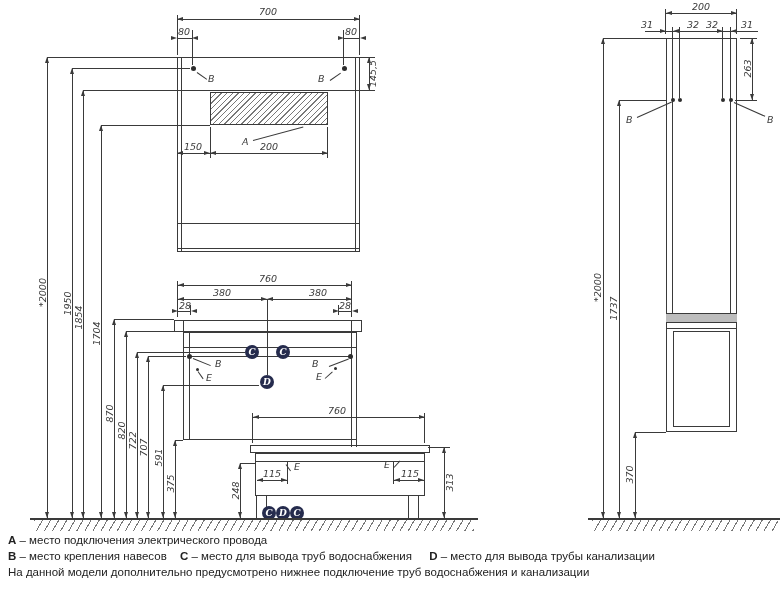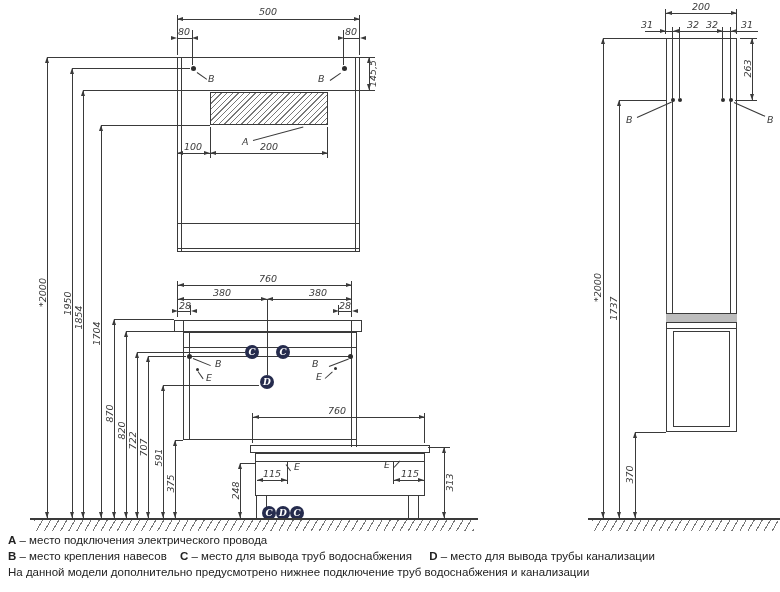--- a/index.html
+++ b/index.html
@@ -50,21 +50,21 @@
   <div class="dg" style="left:330px;top:80px;width:13px;transform:rotate(-35deg);"></div>
   <span class="lbl" style="left:318px;top:73px;">B</span>
   <div class="dg" style="left:253px;top:140px;width:52px;transform:rotate(-15deg);"></div>
   <span class="lbl" style="left:242px;top:136px;">A</span>
 
   <div class="v" style="left:177px;top:15px;height:40px;"></div>
   <div class="v" style="left:359px;top:15px;height:40px;"></div>
   <div class="h" style="left:177px;top:19px;width:183px;"></div>
   <div class="ar l" style="left:177px;top:17px;"></div>
   <div class="ar r" style="left:354px;top:17px;"></div>
-  <span class="lbl ctr" style="left:238px;top:6px;width:60px;">500</span>
+  <span class="lbl ctr" style="left:238px;top:6px;width:60px;">700</span>
 
   <div class="v" style="left:192px;top:30px;height:35px;"></div>
   <div class="h" style="left:177px;top:38px;width:15px;"></div>
   <div class="ar r" style="left:171px;top:36px;"></div>
   <div class="ar l" style="left:192px;top:36px;"></div>
   <span class="lbl ctr" style="left:175px;top:26px;width:18px;">80</span>
   <div class="v" style="left:343px;top:30px;height:35px;"></div>
   <div class="h" style="left:344px;top:38px;width:16px;"></div>
   <div class="ar r" style="left:338px;top:36px;"></div>
   <div class="ar l" style="left:360px;top:36px;"></div>
@@ -77,21 +77,21 @@
   <div class="ar d" style="left:367px;top:84px;"></div>
   <span class="lbl ctr rot" style="left:357px;top:68px;width:30px;">145,5</span>
 
   <div class="v" style="left:210px;top:127px;height:31px;"></div>
   <div class="v" style="left:327px;top:127px;height:31px;"></div>
   <div class="h" style="left:177px;top:153px;width:151px;"></div>
   <div class="ar l" style="left:177px;top:151px;"></div>
   <div class="ar r" style="left:204px;top:151px;"></div>
   <div class="ar l" style="left:210px;top:151px;"></div>
   <div class="ar r" style="left:322px;top:151px;"></div>
-  <span class="lbl ctr" style="left:177px;top:141px;width:32px;">100</span>
+  <span class="lbl ctr" style="left:177px;top:141px;width:32px;">150</span>
   <span class="lbl ctr" style="left:248px;top:141px;width:42px;">200</span>
 
   <div class="v" style="left:177px;top:281px;height:36px;"></div>
   <div class="v" style="left:351px;top:281px;height:36px;"></div>
   <div class="h" style="left:178px;top:285px;width:174px;"></div>
   <div class="ar l" style="left:178px;top:283px;"></div>
   <div class="ar r" style="left:346px;top:283px;"></div>
   <span class="lbl ctr" style="left:238px;top:273px;width:60px;">760</span>
   <div class="h" style="left:178px;top:299px;width:174px;"></div>
   <div class="ar l" style="left:178px;top:297px;"></div>

